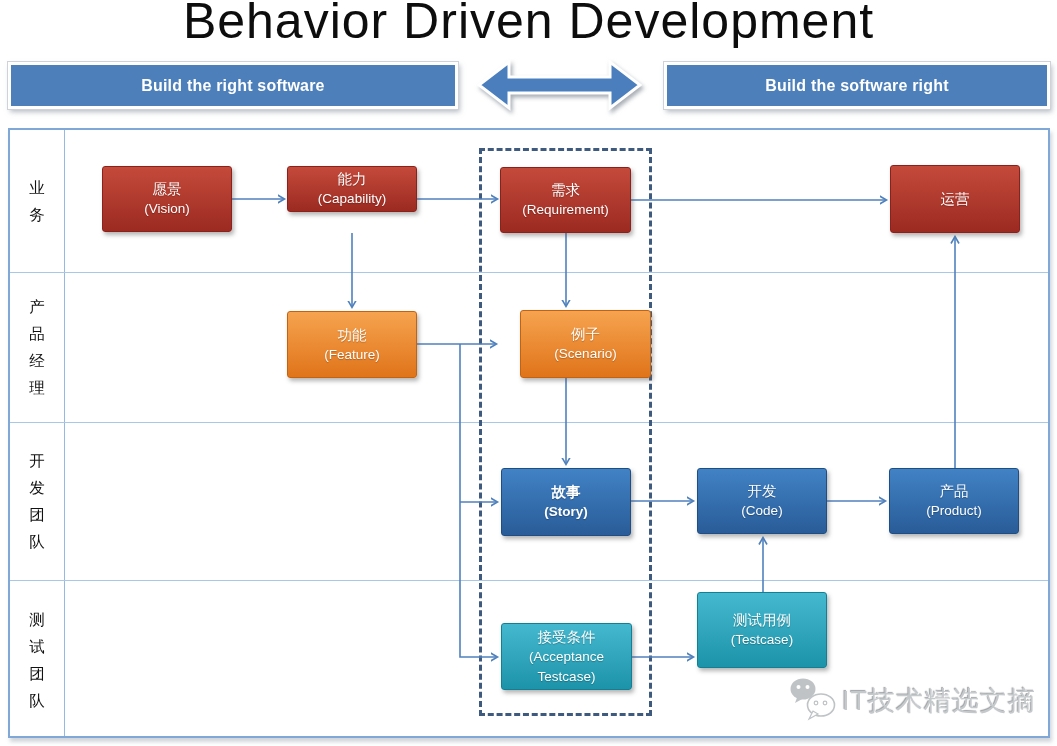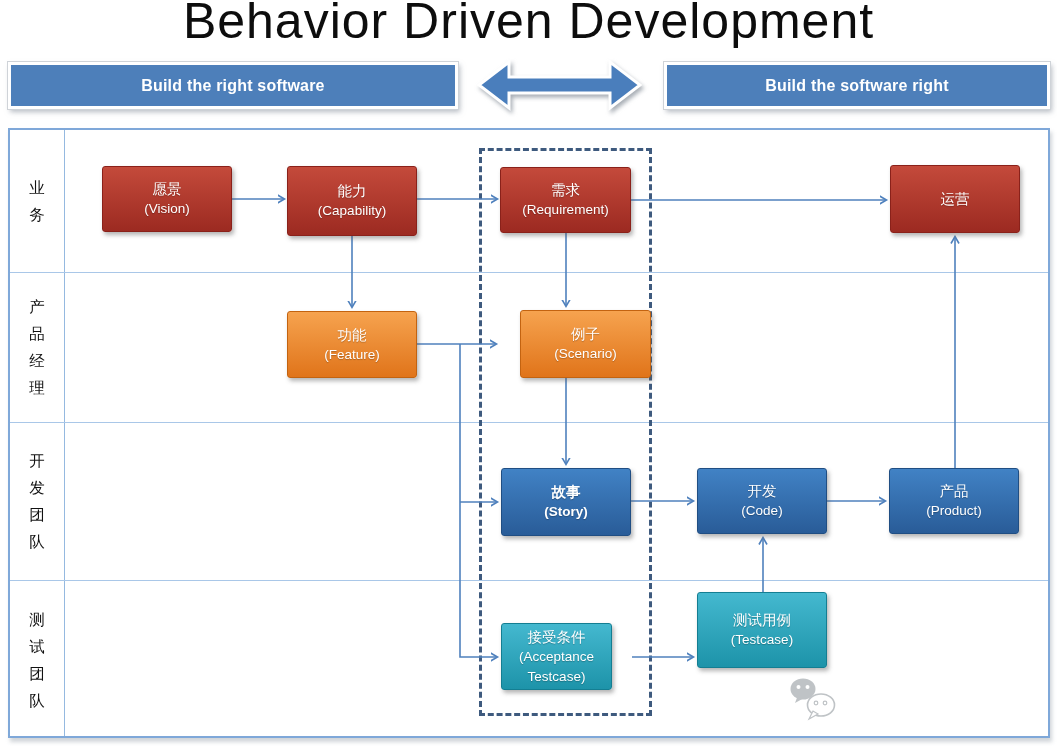--- a/index.html
+++ b/index.html
@@ -108,21 +108,21 @@
         <polyline points="763,627 763,538" fill="none" stroke="#4f81bd" stroke-width="1.6" marker-end="url(#ah)"></polyline>
         <polyline points="955,468 955,237" fill="none" stroke="#4f81bd" stroke-width="1.6" marker-end="url(#ah)"></polyline>
       </g>
   </svg>
 
   <div id="nodes">
       <div class="node" style="left: 102px; top: 166px; width: 130px; height: 66px; background: linear-gradient(rgb(196, 74, 59), rgb(156, 42, 33)); border-color: rgb(138, 33, 26);">
         <div class="zh">愿景</div>
         <div>(Vision)</div>
       </div>
-      <div class="node" style="left: 287px; top: 166px; width: 130px; height: 70px; background: linear-gradient(rgb(196, 74, 59), rgb(156, 42, 33)); border-color: rgb(138, 33, 26);">
+      <div class="node" style="left: 287px; top: 166px; width: 130px; height: 46px; background: linear-gradient(rgb(196, 74, 59), rgb(156, 42, 33)); border-color: rgb(138, 33, 26);">
         <div class="zh">能力</div>
         <div>(Capability)</div>
       </div>
       <div class="node" style="left: 500px; top: 167px; width: 131px; height: 66px; background: linear-gradient(rgb(196, 74, 59), rgb(156, 42, 33)); border-color: rgb(138, 33, 26);">
         <div class="zh">需求</div>
         <div>(Requirement)</div>
       </div>
       <div class="node" style="left: 890px; top: 165px; width: 130px; height: 68px; background: linear-gradient(rgb(196, 74, 59), rgb(156, 42, 33)); border-color: rgb(138, 33, 26);">
         <div class="zh">运营</div>
       </div>
@@ -139,35 +139,36 @@
         <div>(Story)</div>
       </div>
       <div class="node" style="left: 697px; top: 468px; width: 130px; height: 66px; background: linear-gradient(rgb(65, 130, 197), rgb(41, 92, 152)); border-color: rgb(32, 78, 131);">
         <div class="zh">开发</div>
         <div>(Code)</div>
       </div>
       <div class="node" style="left: 889px; top: 468px; width: 130px; height: 66px; background: linear-gradient(rgb(65, 130, 197), rgb(41, 92, 152)); border-color: rgb(32, 78, 131);">
         <div class="zh">产品</div>
         <div>(Product)</div>
       </div>
-      <div class="node" style="left: 501px; top: 623px; width: 111px; height: 67px; background: linear-gradient(rgb(68, 184, 207), rgb(29, 147, 169)); border-color: rgb(20, 126, 146);">
+      <div class="node" style="left: 501px; top: 623px; width: 131px; height: 67px; background: linear-gradient(rgb(68, 184, 207), rgb(29, 147, 169)); border-color: rgb(20, 126, 146);">
         <div class="zh">接受条件</div>
         <div>(Acceptance</div>
         <div>Testcase)</div>
       </div>
       <div class="node" style="left: 697px; top: 592px; width: 130px; height: 76px; background: linear-gradient(rgb(68, 184, 207), rgb(29, 147, 169)); border-color: rgb(20, 126, 146);">
         <div class="zh">测试用例</div>
         <div>(Testcase)</div>
       </div>
     </div>
 
   <svg id="wm-icon" viewBox="0 0 50 45">
     <ellipse cx="14" cy="12" rx="12.5" ry="10.5" fill="#bfc3c6"></ellipse>
     <polygon points="6,26 9,18 15,21" fill="#bfc3c6"></polygon>
     <circle cx="9.5" cy="10" r="2" fill="#ffffff"></circle>
     <circle cx="18.5" cy="10" r="2" fill="#ffffff"></circle>
     <ellipse cx="32" cy="28" rx="13.5" ry="11" fill="#ffffff" stroke="#bfc3c6" stroke-width="1.6"></ellipse>
     <polygon points="20,42 24,34 29,37" fill="#ffffff" stroke="#bfc3c6" stroke-width="1.2"></polygon>
     <circle cx="27" cy="26" r="1.8" fill="none" stroke="#bfc3c6" stroke-width="1.2"></circle>
     <circle cx="36" cy="26" r="1.8" fill="none" stroke="#bfc3c6" stroke-width="1.2"></circle>
   </svg>
+  <div class="wm-text">IT技术精选文摘</div>
 
 </div>
 
 </body></html>

